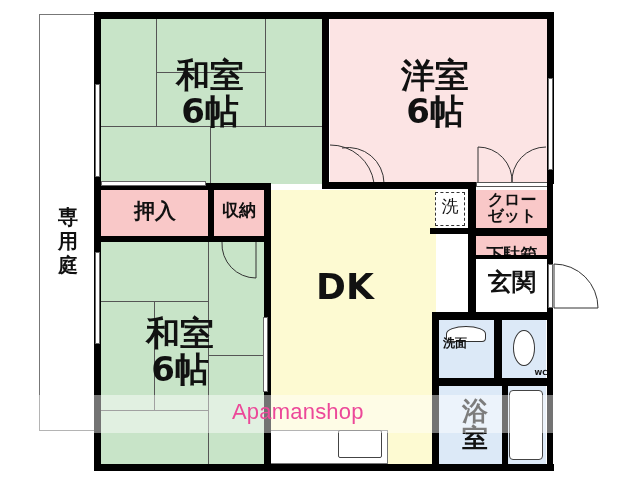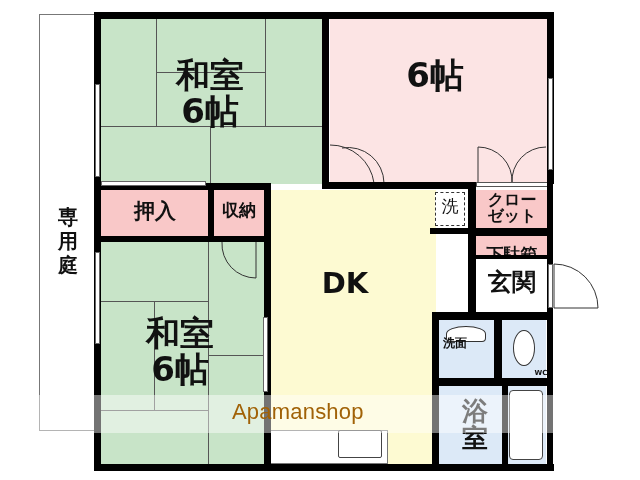--- a/index.html
+++ b/index.html
@@ -5,21 +5,21 @@
   html, body { margin: 0; padding: 0; background: #ffffff; }
   body { width: 640px; height: 480px; position: relative; overflow: hidden;
          font-family: "DejaVu Sans", "Liberation Sans", sans-serif; }
   .abs { position: absolute; box-sizing: border-box; }
   .wall { position: absolute; background: #000; }
   .room-label { position: absolute; text-align: center; font-weight: bold; color: #111; line-height: 1.05; }
   .tatami { position: absolute; background: #555; }
   .win { position: absolute; background: #fff; border: 1px solid #666; box-sizing: border-box; }
   .watermark { position: absolute; left: 0; top: 395px; width: 640px; height: 38px;
                background: rgba(255,255,255,0.45); }
-  .watermark span { position: absolute; left: 232px; top: 4px; font-size: 22px; color: #a16207;
+  .watermark span { position: absolute; left: 232px; top: 4px; font-size: 22px; color: #ec4899;
                     font-family: "Liberation Sans", sans-serif; letter-spacing: 0.2px; }
 </style>
 </head>
 <body>
 
 <div class="abs" style="left:39px;top:14px;width:58px;height:217px;border:1px solid #777;border-bottom:none;background:#fff;"></div>
 <div class="abs" style="left:39px;top:231px;width:58px;height:200px;border:1px solid #777;border-top:none;background:#fff;"></div>
 <div class="room-label" style="left:48px;top:205px;width:40px;font-size:20px;line-height:24px;">
   <div>専</div>
   <div>用</div>
@@ -33,20 +33,21 @@
 <div class="tatami" style="left:156px;top:72px;width:110px;height:1px;"></div>
 <div class="tatami" style="left:100px;top:126px;width:224px;height:1px;"></div>
 <div class="tatami" style="left:210px;top:126px;width:1px;height:58px;"></div>
 <div class="room-label" style="left:160px;top:58px;width:100px;font-size:34px;">
   <div>和室</div>
   <div>6帖</div>
 </div>
 
 <div class="abs" style="left:330px;top:18px;width:218px;height:166px;background:#fce4e4;"></div>
 <div class="room-label" style="left:380px;top:58px;width:110px;font-size:34px;">
+  <div>洋室</div>
   <div>6帖</div>
 </div>
 
 <svg class="abs" style="left:328px;top:143px;" width="140" height="44">
   <path d="M2 2 A 44 44 0 0 1 46 40" fill="none" stroke="#333" stroke-width="1"></path>
   <path d="M148 5 A 36 36 0 0 1 190 40" fill="none" stroke="#333" stroke-width="1" transform="translate(-134,0)"></path>
 </svg>
 <svg class="abs" style="left:476px;top:145px;" width="75" height="40">
   <path d="M2 2 L2 38" stroke="#333" fill="none"></path>
   <path d="M2 2 A 34 34 0 0 1 36 38" fill="none" stroke="#333"></path>
@@ -54,21 +55,21 @@
 </svg>
 <div class="abs" style="left:333px;top:182px;width:38px;height:5px;background:#fff;border:1px solid #555;"></div>
 <div class="abs" style="left:476px;top:182px;width:72px;height:5px;background:#fff;border:1px solid #555;"></div>
 
 <div class="abs" style="left:100px;top:190px;width:108px;height:46px;background:#f9c8c8;"></div>
 <div class="room-label" style="left:110px;top:200px;width:90px;font-size:21px;">押入</div>
 <div class="abs" style="left:214px;top:190px;width:50px;height:46px;background:#f9c8c8;"></div>
 <div class="room-label" style="left:212px;top:202px;width:54px;font-size:17px;">収納</div>
 
 <div class="abs" style="left:270px;top:190px;width:166px;height:274px;background:#fdfad2;"></div>
-<div class="room-label" style="left:300px;top:268px;width:90px;font-size:29px;">
+<div class="room-label" style="left:300px;top:268px;width:90px;font-size:36px;">
   <div>DK</div>
 </div>
 
 <div class="abs" style="left:270px;top:430px;width:118px;height:34px;background:#fff;border:1px solid #777;"></div>
 <div class="abs" style="left:338px;top:430px;width:44px;height:28px;background:#fff;border:1px solid #444;border-radius:2px;"></div>
 
 <div class="abs" style="left:435px;top:192px;width:30px;height:34px;background:#fff;border:1px dashed #333;"></div>
 <div class="room-label" style="left:435px;top:198px;width:30px;font-size:17px;font-weight:normal;">洗</div>
 
 <div class="abs" style="left:476px;top:190px;width:72px;height:38px;background:#f9c8c8;"></div>

